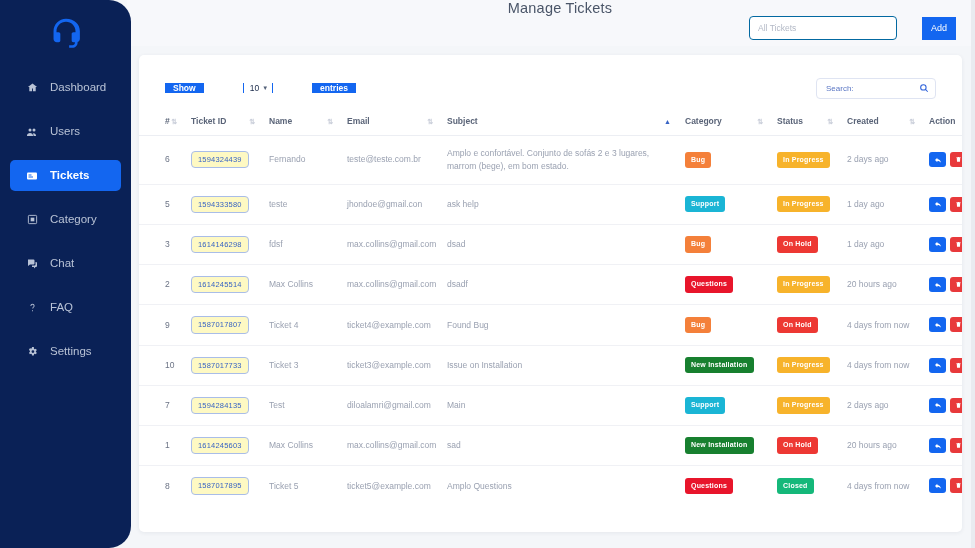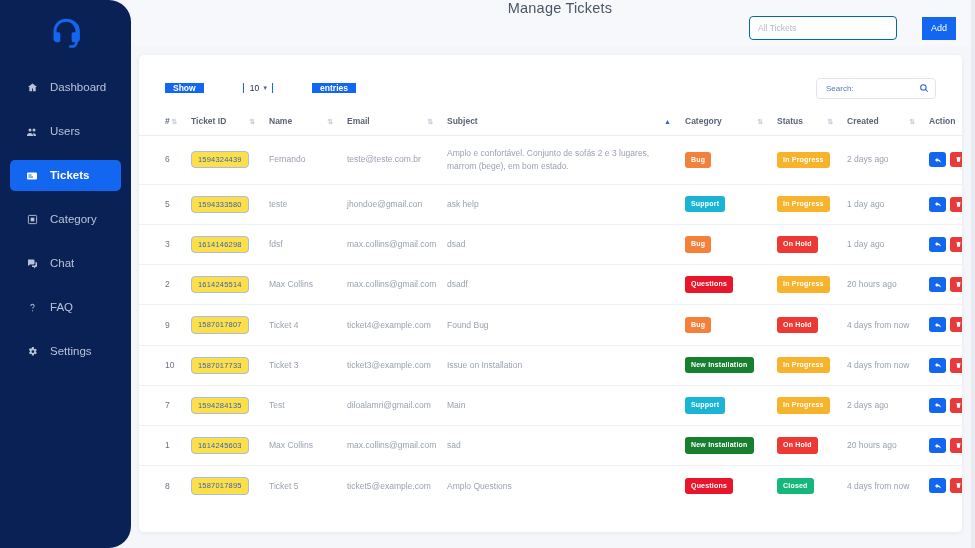--- a/index.html
+++ b/index.html
@@ -121,21 +121,21 @@
   tbody td {
     font-size: 8.5px; color: #9aa1b1; padding: 11px 8px 11px 0;
     border-bottom: 1px solid #f0f1f5; vertical-align: middle;
     line-height: 1.5;
   }
   tbody tr:last-child td { border-bottom: none; }
   td.col-num { color: #6b7385; padding-left: 0; }
   .th-pad, .td-pad { padding-left: 26px !important; }
   .ticket-id {
     display: inline-block; border: 1px solid #a9bde8; border-radius: 4px;
-    color: #3763c4; font-size: 7.5px; padding: 2px 6px; background: #fde047;
+    color: #3763c4; font-size: 7.5px; padding: 2px 6px; background: #fef9c3;
     letter-spacing: .2px; cursor: pointer;
   }
   .badge {
     display: inline-block; color: #fff; font-size: 7px; font-weight: bold;
     padding: 3px 6px; border-radius: 3px; letter-spacing: .2px; white-space: nowrap;
   }
   .act-wrap { display: flex; gap: 4px; }
   .act-btn {
     width: 17px; height: 15px; border-radius: 3px; border: none;
     display: inline-flex; align-items: center; justify-content: center;

